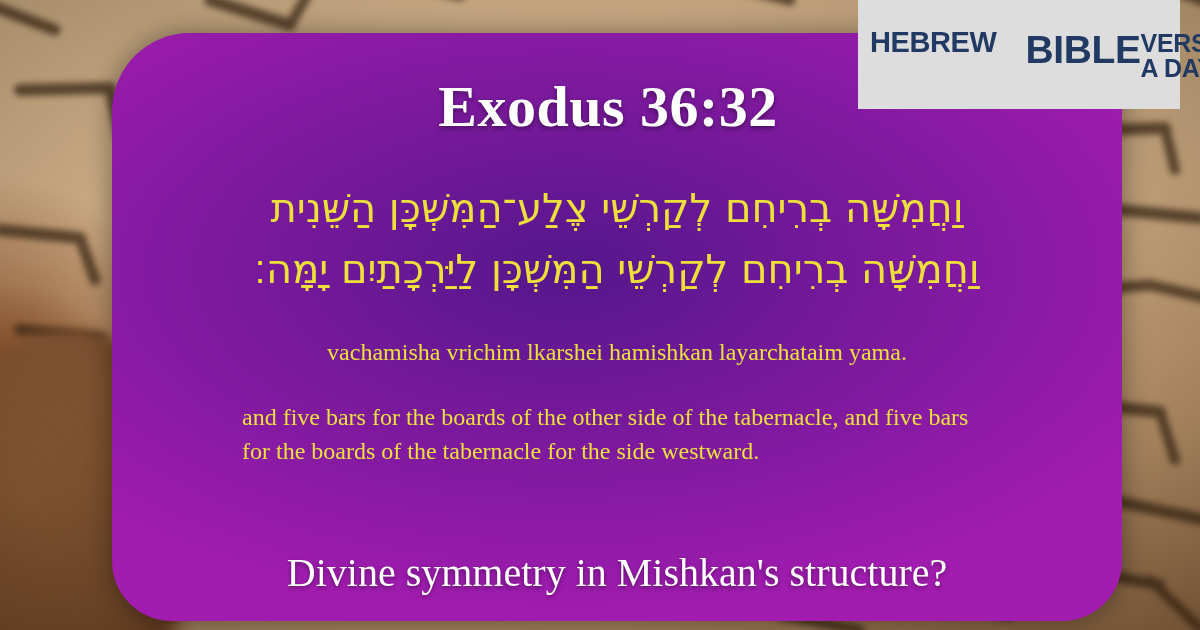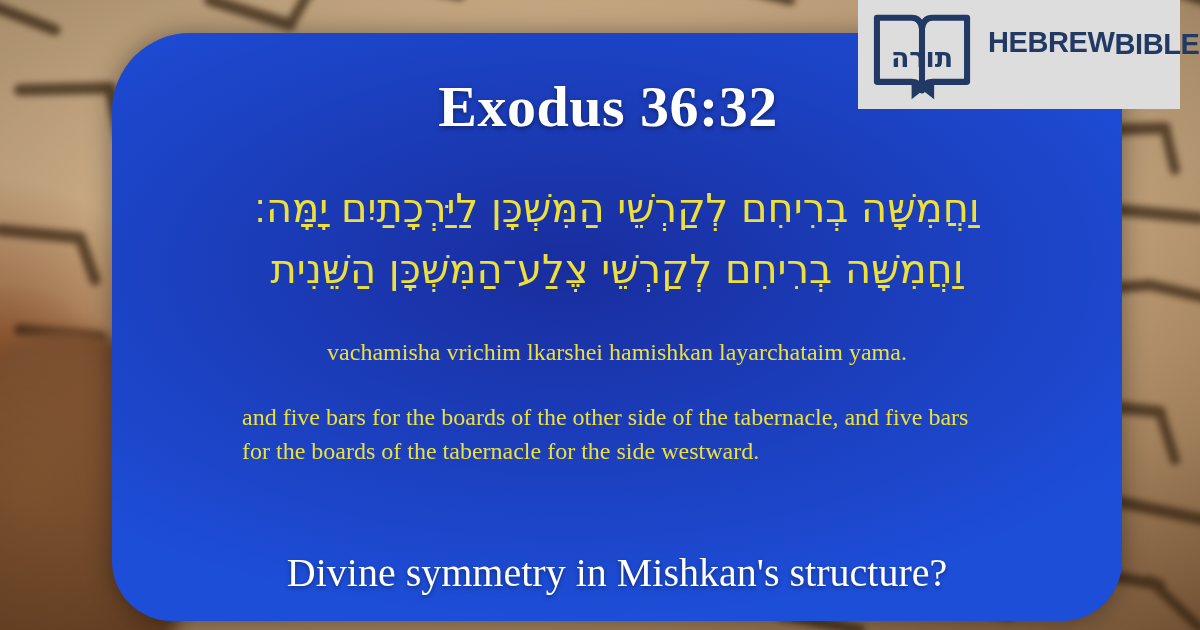--- a/index.html
+++ b/index.html
@@ -58,21 +58,21 @@
     background: radial-gradient(ellipse 80% 75% at 50% 45%, rgba(0,0,0,0) 55%, rgba(30,14,0,0.30) 100%);
   }
 
   
   .verse-card {
     position: absolute;
     left: 112px;
     top: 33px;
     width: 1010px;
     height: 588px;
-    background: #1d4ed8;
+    background: #a21caf;
     border-radius: 78px 0px 60px 60px;
     box-shadow: 0 0 26px rgba(0,0,0,0.40);
     overflow: hidden;
   }
   .verse-card::after {
     content: "";
     position: absolute;
     inset: 0;
     background: radial-gradient(ellipse 90% 80% at 45% 40%, rgba(22,18,110,0.55) 0%, rgba(4,2,79,0) 75%);
     pointer-events: none;
@@ -163,21 +163,21 @@
   .logo-words {
     display: flex;
     flex-direction: row;
     justify-content: center;
     font-family: "Liberation Sans", "DejaVu Sans", sans-serif;
     color: #223a63;
     font-weight: 700;
     line-height: 1.0;
   }
   .logo-l1 { font-size: 29px; letter-spacing: -0.4px; }
-  .logo-l2 { font-size: 29px; letter-spacing: -0.4px; margin-top: 2px; }
+  .logo-l2 { font-size: 39px; letter-spacing: -0.4px; margin-top: 2px; margin-left: 29px; }
   .logo-l3 { font-size: 25px; letter-spacing: -0.3px; margin-top: 3px; }
 </style>
 </head>
 <body>
 
 <div id="stage">
 
   <div class="bg-layer"></div>
 
   <div class="bg-strokes">
@@ -219,46 +219,36 @@
 
   <div class="bg-finger"></div>
   <div class="bg-vignette"></div>
 
   <div class="verse-card">
     <div class="card-inner">
 
       <div class="ref-title">Exodus 36:32</div>
 
       <div class="hebrew-block">
+        <span class="hebrew-line">וַחֲמִשָּׁה בְרִיחִם לְקַרְשֵׁי צֶלַע־הַמִּשְׁכָּן הַשֵּׁנִית</span>
         <span class="hebrew-line">וַחֲמִשָּׁה בְרִיחִם לְקַרְשֵׁי הַמִּשְׁכָּן לַיַּרְכָתַיִם יָמָּה׃</span>
-        <span class="hebrew-line">וַחֲמִשָּׁה בְרִיחִם לְקַרְשֵׁי צֶלַע־הַמִּשְׁכָּן הַשֵּׁנִית</span>
       </div>
 
       <div class="translit-block">
         <span class="translit-line">vachamisha vrichim lkarshei hamishkan layarchataim yama.</span>
       </div>
 
       <div class="translation-block">and five bars for the boards of the other side of the tabernacle, and five bars for the boards of the tabernacle for the side westward.</div>
 
       <div class="caption">Divine symmetry in Mishkan's structure?</div>
 
     </div>
   </div>
 
   <div class="logo-box">
-    <div class="logo-mark">
-      <svg viewBox="0 0 120 106" xmlns="http://www.w3.org/2000/svg">
-        <g fill="none" stroke="#223a63" stroke-width="7" stroke-linejoin="round">
-          <path d="M8 10 H48 Q58 10 60 22 Q62 10 72 10 H112 V84 H72 Q62 84 60 94 Q58 84 48 84 H8 Z"></path>
-        </g>
-        <rect x="56.5" y="20" width="7" height="68" fill="#223a63"></rect>
-        <path d="M48 86 H74 L74 104 L61 94 L48 104 Z" fill="#223a63"></path>
-        <text x="60" y="58" font-family="'DejaVu Sans','Liberation Sans',sans-serif" font-size="31" font-weight="700" fill="#223a63" text-anchor="middle" dominant-baseline="middle">תורה</text>
-      </svg>
-    </div>
     <div class="logo-words">
       <span class="logo-l1">HEBREW</span>
       <span class="logo-l2">BIBLE</span>
       <span class="logo-l3">VERSE A DAY</span>
     </div>
   </div>
 
 </div>
 
 </body></html>

